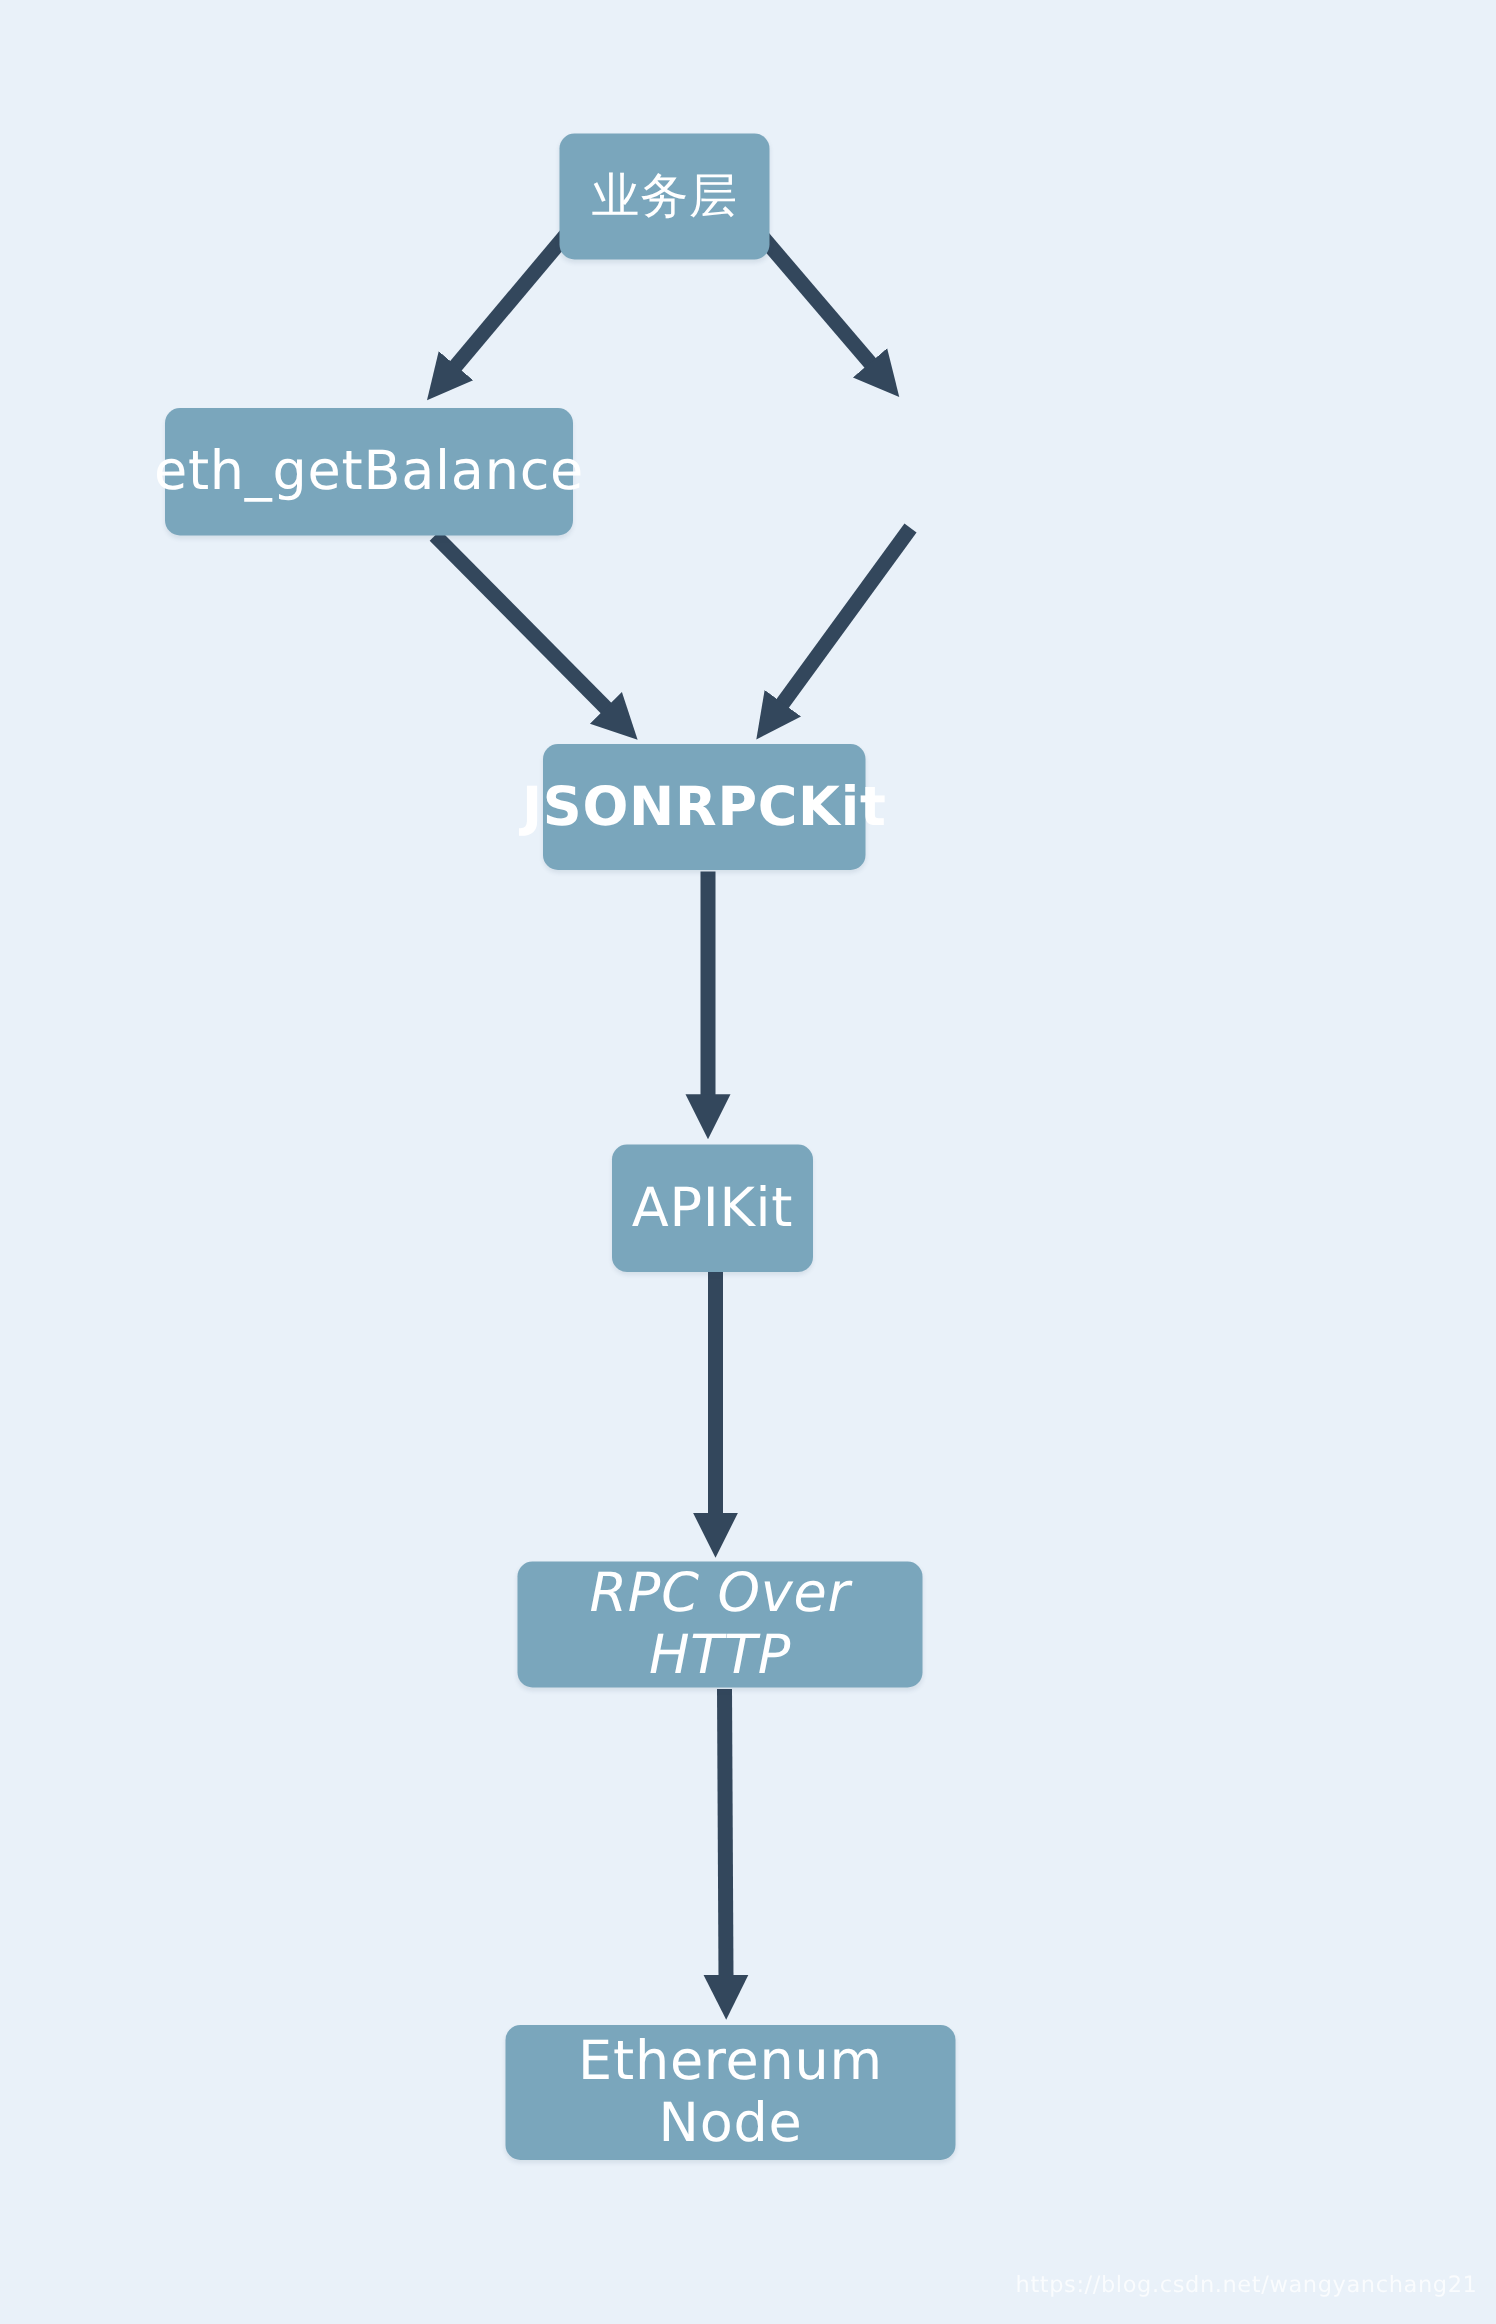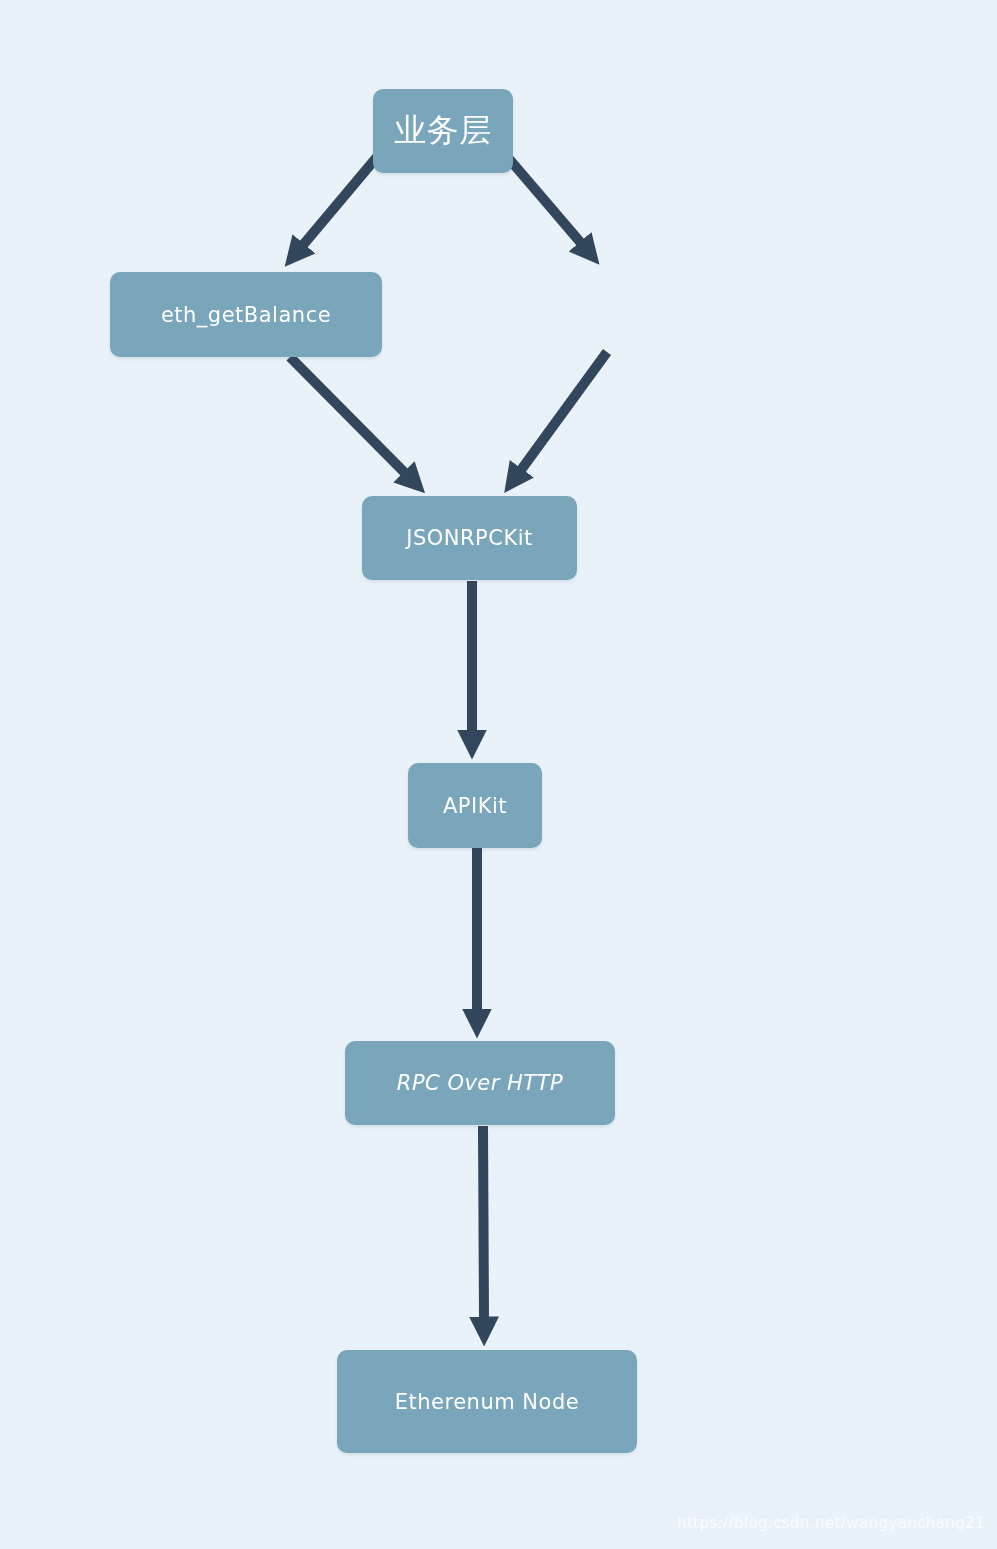--- a/index.html
+++ b/index.html
@@ -32,31 +32,31 @@
   }
   .node {
     position: absolute;
     background: var(--node-fill);
     color: var(--node-text);
     border-radius: 10px;
     display: flex;
     align-items: center;
     justify-content: center;
     text-align: center;
-    font-size: 21px;
+    font-size: 36px;
     letter-spacing: 0.5px;
     box-shadow: 0 2px 3px rgba(40,70,100,0.10);
   }
   .node-business { left: 373px; top: 42px;  width: 140px; height: 84px; font-size: 32px; margin-top: 47px; }
   .node-ethgetbalance { left: 110px; top: 272px; width: 272px; height: 85px; }
   .node-parameters   { left: 532px; top: 268px; width: 218px; height: 84px; }
-  .node-jsonrpckit   { left: 362px; top: 496px; width: 215px; height: 84px; }
+  .node-jsonrpckit   { left: 362px; top: 496px; width: 215px; height: 84px; font-weight: bold; }
   .node-apikit       { left: 408px; top: 763px; width: 134px; height: 85px; text-align: right; }
   .node-rpcoverhttp  { left: 345px; top: 1041px; width: 270px; height: 84px; font-style: italic; }
-  .node-etherenum    { left: 337px; top: 1350px; width: 300px; height: 103px; }
+  .node-etherenum    { left: 337px; top: 1350px; width: 300px; height: 90px; }
   .watermark {
     position: absolute;
     right: 12px; top: 1514px;
     font-size: 15px;
     color: var(--watermark);
     letter-spacing: 0.4px;
     user-select: none;
   }
 </style>
 </head>

